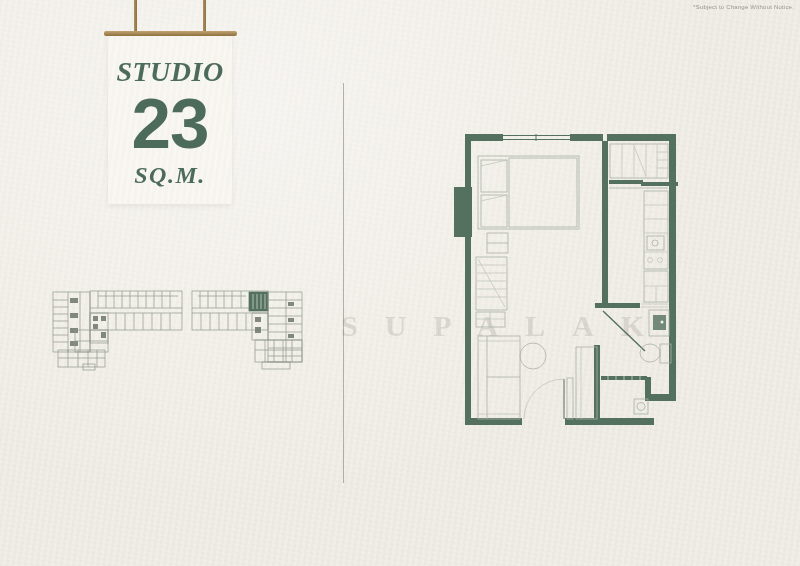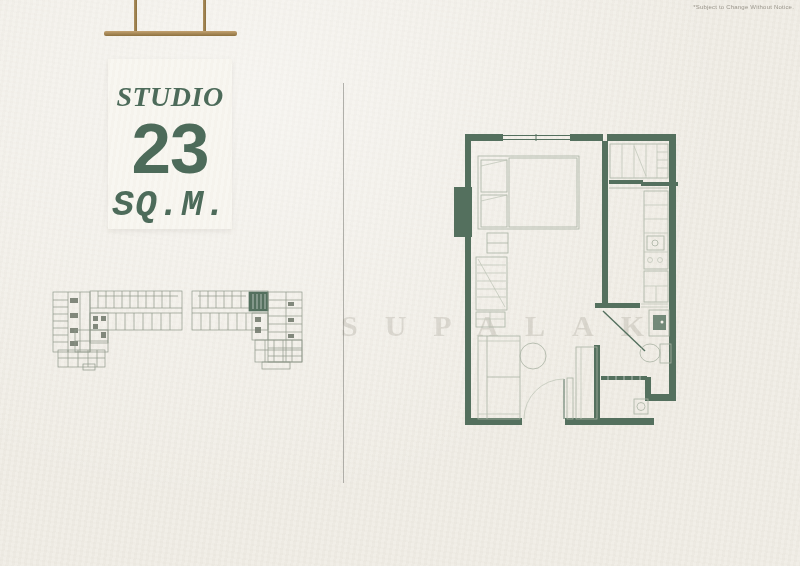--- a/index.html
+++ b/index.html
@@ -20,27 +20,27 @@
     background:linear-gradient(90deg,var(--rod,#ad9161),var(--rod_dark,#8d713f));}
   .string.s1{left:134px;} .string.s2{left:203px;}
   .rod{position:absolute;left:104px;top:31px;width:133px;height:4.5px;border-radius:2px;
     background:linear-gradient(180deg,#c3a271,var(--rod_dark,#8d713f));}
   .sign-card{position:absolute;left:108px;top:34px;width:124px;height:170px;
     background:
       repeating-linear-gradient(98deg, rgba(186,180,164,.04) 0 3px, rgba(255,255,255,.06) 3px 6px),
       var(--card,#f8f6f0);
     box-shadow:0 2px 5px rgba(100,90,70,.10);
     display:flex;flex-direction:column;align-items:center;padding-top:24px;box-sizing:border-box;
-    color:var(--accent,#4d6b5a);text-align:center;margin-top:25px;}
+    color:var(--accent,#4d6b5a);text-align:center;}
   .sign-type{font-family:"Liberation Serif",serif;font-style:italic;font-weight:bold;
     font-size:28px;line-height:1;letter-spacing:.5px;}
   .sign-num{font-family:"Liberation Sans",sans-serif;font-weight:bold;
     font-size:71px;line-height:.85;margin-top:8px;letter-spacing:-1px;}
-  .sign-unit{font-family:Liberation Mono, monospace;font-style:italic;font-weight:bold;
-    font-size:36px;line-height:1;margin-top:9px;letter-spacing:1.5px;}
+  .sign-unit{font-family:Liberation Serif, serif;font-style:italic;font-weight:bold;
+    font-size:24px;line-height:1;margin-top:9px;letter-spacing:1.5px;}
   
   .vdivider{position:absolute;left:343px;top:83px;width:1px;height:400px;
     background:var(--divider,#8c8c86);opacity:.65;}
   
   .watermark{position:absolute;left:341px;top:309px;z-index:1;
     font-family:"Liberation Serif",serif;font-size:30px;font-weight:bold;
     letter-spacing:27px;color:var(--watermark_color,rgba(125,120,105,.20));
     white-space:nowrap;}
   
   #keyplan{position:absolute;left:45px;top:283px;z-index:2;}

